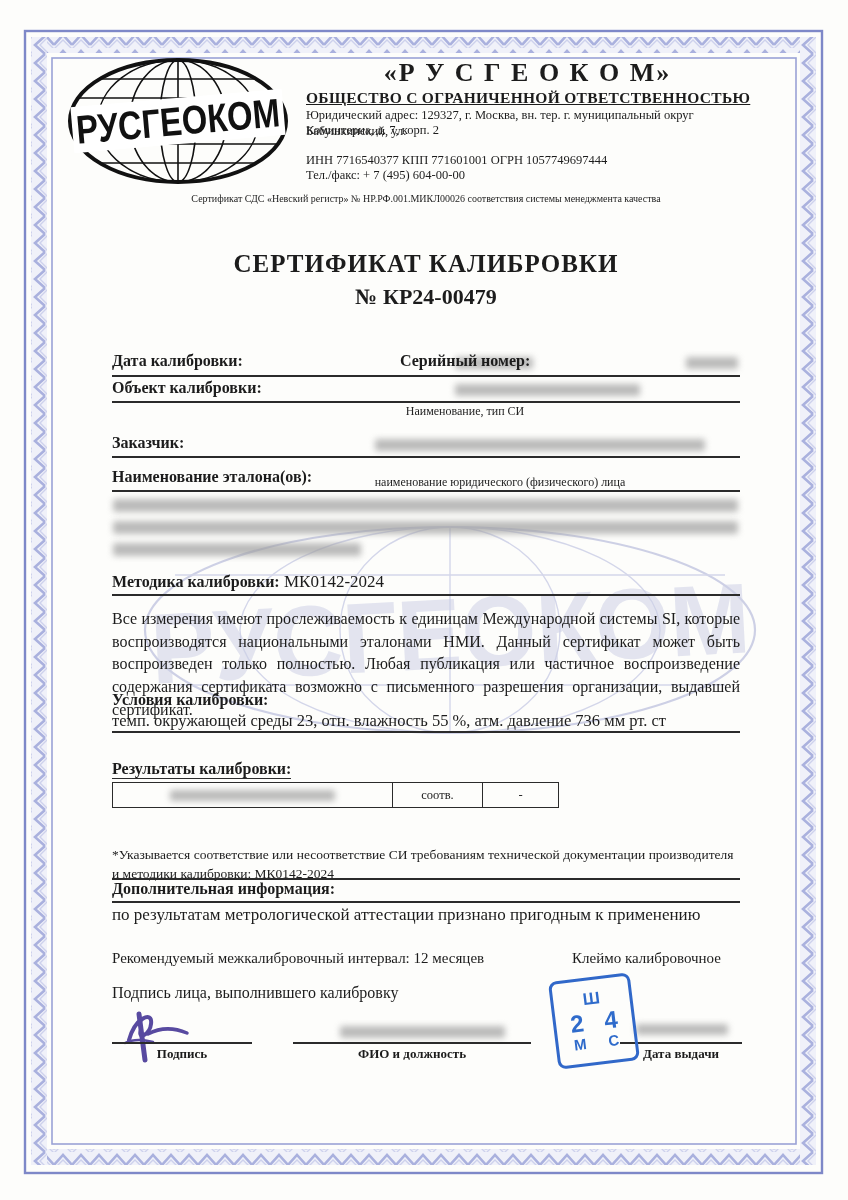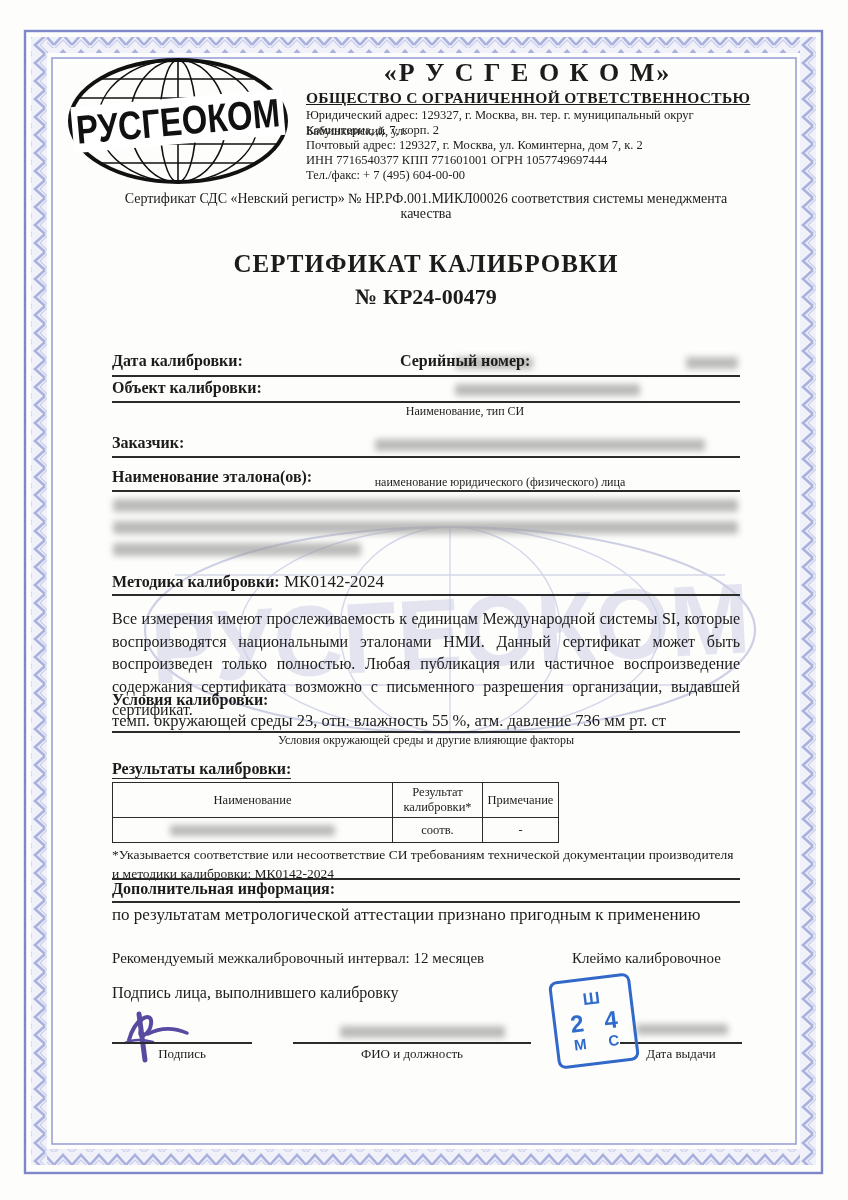--- a/index.html
+++ b/index.html
@@ -7,29 +7,29 @@
         font-family:"Liberation Serif",serif;color:#1c1c1c;overflow:hidden;}
   .abs{position:absolute;}
   .rule{position:absolute;height:1.5px;background:#2b2b2b;}
   .redact{position:absolute;background:#9f9f9f;border-radius:2px;filter:blur(3px);opacity:.7;}
   .lbl{font-weight:bold;font-size:16px;}
   .cap{font-size:12px;color:#222;}
   .center{text-align:center;}
   .hdr-title{font-weight:bold;font-size:26px;letter-spacing:2px;}
   .hdr-org{font-weight:bold;font-size:15.5px;text-decoration:underline;letter-spacing:.3px;}
   .hdr-addr{font-size:12.5px;line-height:15.5px;}
-  .accred{font-size:14px;line-height:14.5px;}
+  .accred{font-size:10px;line-height:14.5px;}
   .doc-title{font-weight:bold;font-size:25px;letter-spacing:1px;}
   .doc-num{font-weight:bold;font-size:22px;}
   .body-text{font-size:16px;line-height:1.42;text-align:justify;}
   .val-text{font-size:16.5px;}
   table.results{border-collapse:collapse;table-layout:fixed;}
   table.results td,table.results th{border:1.3px solid #2b2b2b;font-weight:normal;
         font-size:12.5px;text-align:center;vertical-align:middle;padding:2px 4px;}
-  .sig-cap{font-weight:normal;font-size:13px;text-align:center;}
+  .sig-cap{font-weight:bold;font-size:13px;text-align:center;}
   .stamp{position:absolute;left:553px;top:977px;width:76px;height:82px;
         border:3.5px solid #3168c9;border-radius:8px;transform:rotate(-7deg);
         color:#2f6bcb;font-family:"Liberation Sans",sans-serif;font-weight:bold;
         display:flex;flex-direction:column;align-items:center;justify-content:center;
         line-height:1.1;background:rgba(255,255,255,.0);}
   .stamp .s1{font-size:17px;}
   .stamp .s2{font-size:24px;letter-spacing:7px;padding-left:7px;}
   .stamp .s3{font-size:15px;letter-spacing:9px;padding-left:9px;}
 </style>
 </head>
@@ -90,21 +90,20 @@
     <g transform="rotate(-5 114 65)">
       <rect x="8" y="42" width="212" height="46" fill="#fff"></rect>
       <text x="114" y="79" text-anchor="middle" font-family="Liberation Sans, sans-serif" font-weight="bold" font-size="40" fill="#111" textLength="204" lengthAdjust="spacingAndGlyphs">РУСГЕОКОМ</text>
     </g>
   </svg>
 
   <div class="abs center hdr-title" style="left:305px;top:58px;width:445px;">«Р У С Г Е О К О М»</div>
   <div class="abs hdr-org" style="left:306px;top:89px;width:445px;">ОБЩЕСТВО С ОГРАНИЧЕННОЙ ОТВЕТСТВЕННОСТЬЮ</div>
   <div class="abs hdr-addr" style="left:306px;top:108px;width:460px;">Юридический адрес: 129327, г. Москва, вн. тер. г. муниципальный округ Бабушкинский, ул.</div>
   <div class="abs hdr-addr" style="left:306px;top:123px;width:460px;">Коминтерна, д. 7, корп. 2</div>
-  <div class="abs hdr-addr" style="left:306px;top:138px;width:460px;">Почтовый адрес: 129327, г. Москва, ул. Коминтерна, дом 7, к. 2</div>
   <div class="abs hdr-addr" style="left:306px;top:153px;width:460px;">ИНН 7716540377 КПП 771601001 ОГРН 1057749697444</div>
   <div class="abs hdr-addr" style="left:306px;top:168px;width:460px;">Тел./факс: + 7 (495) 604-00-00</div>
 
   <div class="abs center accred" style="left:112px;top:192px;width:628px;">Сертификат СДС «Невский регистр» № НР.РФ.001.МИКЛ00026 соответствия системы менеджмента качества</div>
 
   <div class="abs center doc-title" style="left:112px;top:250px;width:628px;">СЕРТИФИКАТ КАЛИБРОВКИ</div>
   <div class="abs center doc-num" style="left:112px;top:284px;width:628px;">№ КР24-00479</div>
 
   <div class="abs lbl" style="left:112px;top:352px;">Дата калибровки:</div>
   <div class="redact" style="left:455px;top:357px;width:78px;height:12px;"></div>
@@ -132,37 +131,31 @@
     <span class="lbl">Методика калибровки:</span>
     <span style="font-size:17px;">МК0142-2024</span>
   </div>
   <div class="rule" style="left:112px;top:594px;width:628px;"></div>
 
   <div class="abs body-text" style="left:112px;top:608px;width:628px;">Все измерения имеют прослеживаемость к единицам Международной системы SI, которые воспроизводятся национальными эталонами НМИ. Данный сертификат может быть воспроизведен только полностью. Любая публикация или частичное воспроизведение содержания сертификата возможно с письменного разрешения организации, выдавшей сертификат.</div>
 
   <div class="abs lbl" style="left:112px;top:691px;">Условия калибровки:</div>
   <div class="abs val-text" style="left:112px;top:711px;width:628px;">темп. окружающей среды 23, отн. влажность 55 %, атм. давление 736 мм рт. ст</div>
   <div class="rule" style="left:112px;top:731px;width:628px;"></div>
-  <div class="abs center cap" style="left:112px;top:733px;width:628px;">Условия окружающей среды и другие влияющие факторы</div>
 
   <div class="abs" style="left:112px;top:760px;">
     <span class="lbl" style="border-bottom:1.5px solid #2b2b2b;padding-bottom:1px;">Результаты калибровки:</span>
   </div>
   <table class="results abs" style="left:112px;top:782px;width:446px;">
     <colgroup>
         <col style="width:280px">
         <col style="width:90px">
         <col style="width:76px">
       </colgroup>
     <tbody>
-        <tr style="height:30px;">
-      <th>Наименование</th>
-      <th>Результат калибровки*</th>
-      <th>Примечание</th>
-    </tr>
     <tr style="height:25px;">
       <td style="position:relative;">
         <span class="redact" style="position:relative;display:inline-block;width:165px;height:11px;top:2px;"></span>
       </td>
       <td>соотв.</td>
       <td>-</td>
     </tr>
   </tbody>
     </table>
   <div class="abs" style="left:112px;top:846px;width:628px;font-size:13.5px;line-height:1.4;">*Указывается соответствие или несоответствие СИ требованиям технической документации производителя и методики калибровки: МК0142-2024</div>

